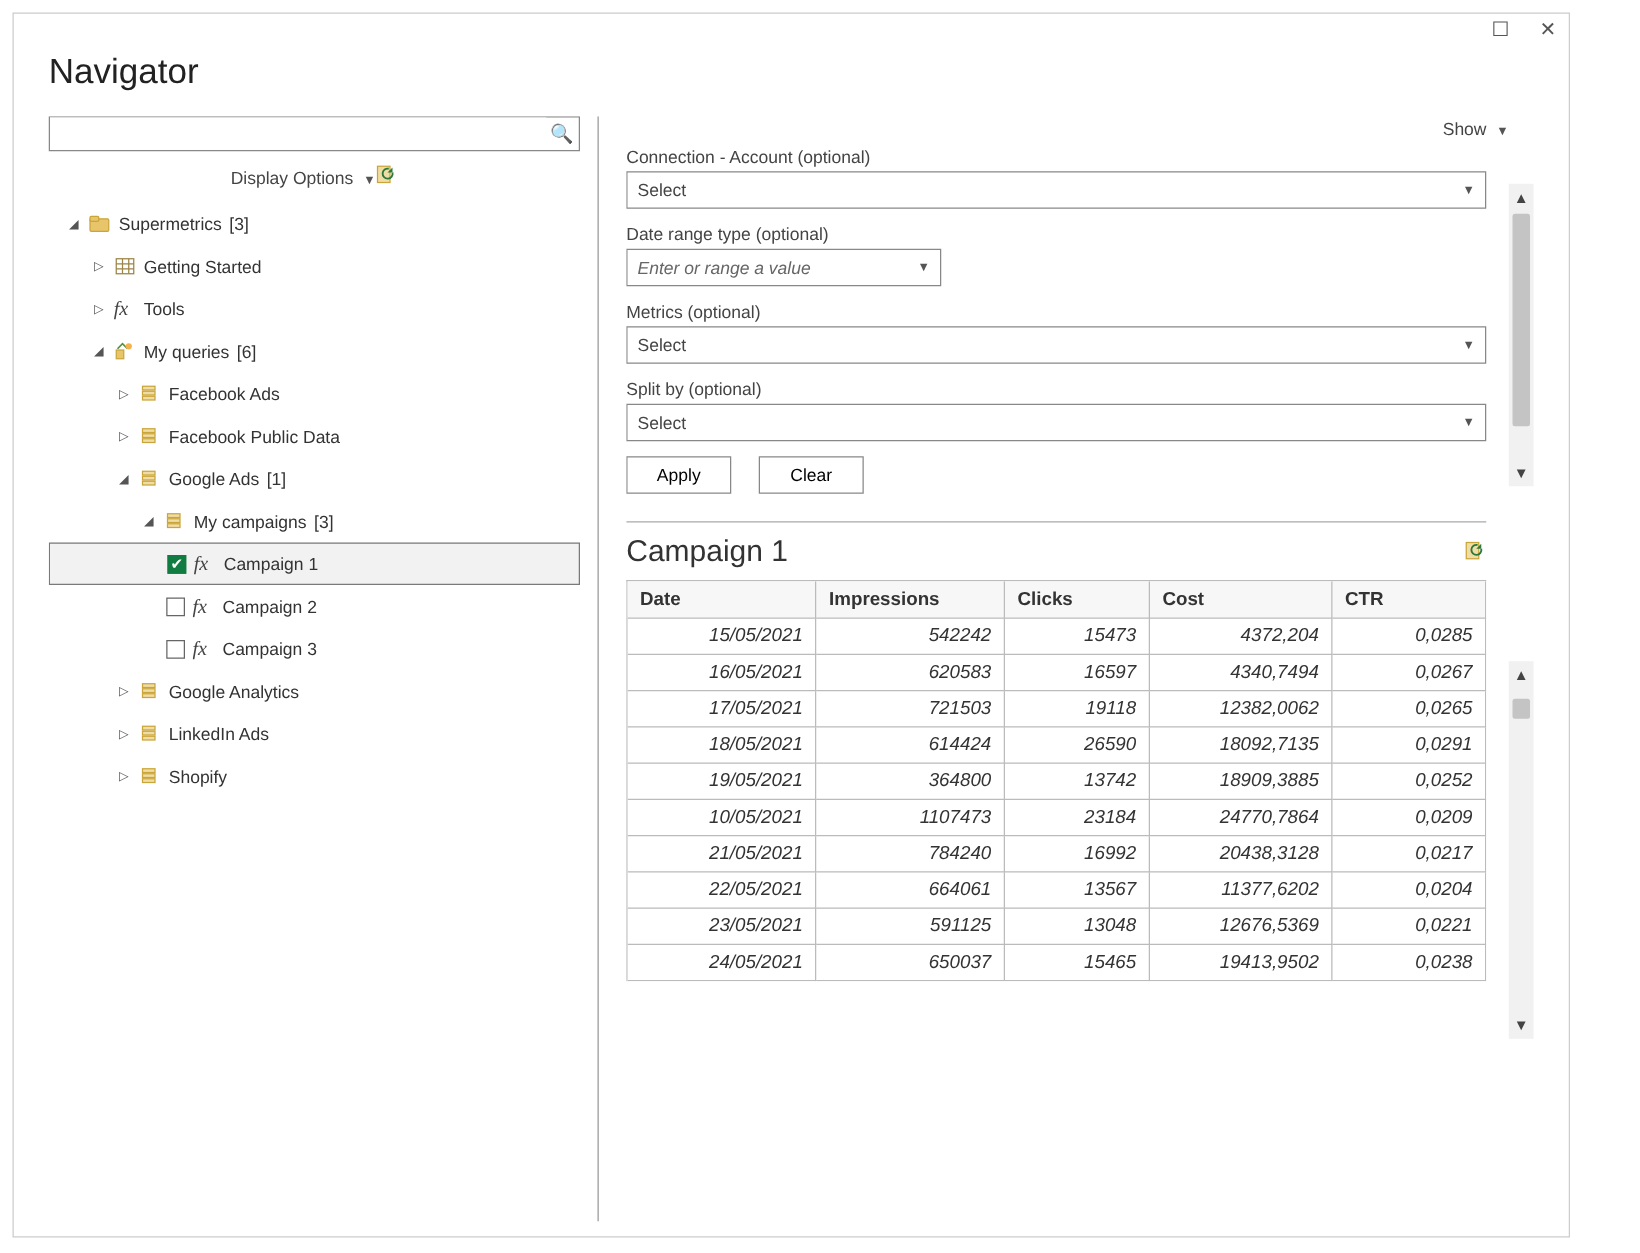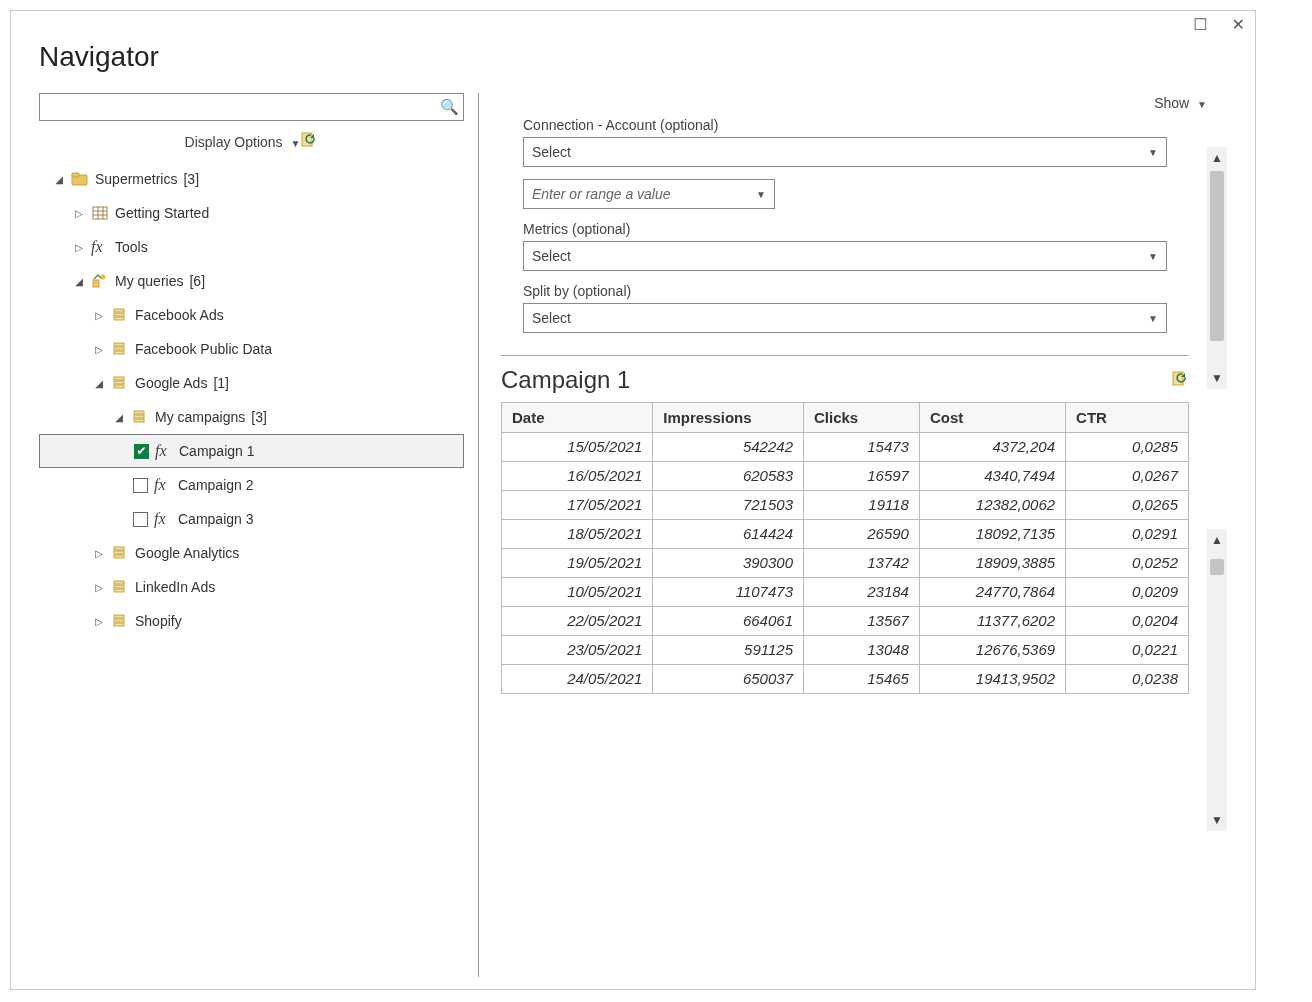--- a/index.html
+++ b/index.html
@@ -133,22 +133,21 @@
   }
   .show-btn { cursor: pointer; margin-left: 12px; }
   .show-btn .caret { font-size: 10px; color: #555; margin-left: 4px; }
 
   .scroll-area {
     flex: 1;
     position: relative;
     overflow: hidden;
   }
   .form-area {
-    padding-right: 60px;
-    margin-left: 22px;
+    padding-right: 38px;
   }
   .form-label {
     color: #444;
     margin-bottom: 4px;
   }
   .form-field {
     margin-bottom: 12px;
   }
   .dd {
     border: 1px solid #888;
@@ -496,20 +495,21 @@
 
           <div class="form-field">
             <div class="form-label">Connection - Account (optional)</div>
             <div class="dd">
               <span>Select</span>
               <span class="caret">▼</span>
             </div>
           </div>
 
           <div class="form-field">
+            <div class="form-label">Date range type (optional)</div>
             <div class="dd narrow placeholder">
               <span>Enter or range a value</span>
               <span class="caret">▼</span>
             </div>
           </div>
 
           <div class="form-field">
             <div class="form-label">Metrics (optional)</div>
             <div class="dd">
               <span>Select</span>
@@ -518,20 +518,24 @@
           </div>
 
           <div class="form-field">
             <div class="form-label">Split by (optional)</div>
             <div class="dd">
               <span>Select</span>
               <span class="caret">▼</span>
             </div>
           </div>
 
+          <div class="btn-row">
+            <button class="btn">Apply</button>
+            <button class="btn">Clear</button>
+          </div>
         </div>
 
         <div class="divider"></div>
 
         <div class="preview-head">
           <span class="preview-title">Campaign 1</span>
           <span class="refresh-ico"><svg viewBox="0 0 18 18">
                 <use href="#i-refresh"></use>
               </svg></span>
         </div>
@@ -578,33 +582,40 @@
                 </tr>
                 <tr>
                   <td>18/05/2021</td>
                   <td>614424</td>
                   <td>26590</td>
                   <td>18092,7135</td>
                   <td>0,0291</td>
                 </tr>
                 <tr>
                   <td>19/05/2021</td>
-                  <td>390300</td>
+                  <td>364800</td>
                   <td>13742</td>
                   <td>18909,3885</td>
                   <td>0,0252</td>
                 </tr>
                 <tr>
                   <td>10/05/2021</td>
                   <td>1107473</td>
                   <td>23184</td>
                   <td>24770,7864</td>
                   <td>0,0209</td>
                 </tr>
                 <tr>
+                  <td>21/05/2021</td>
+                  <td>784240</td>
+                  <td>16992</td>
+                  <td>20438,3128</td>
+                  <td>0,0217</td>
+                </tr>
+                <tr>
                   <td>22/05/2021</td>
                   <td>664061</td>
                   <td>13567</td>
                   <td>11377,6202</td>
                   <td>0,0204</td>
                 </tr>
                 <tr>
                   <td>23/05/2021</td>
                   <td>591125</td>
                   <td>13048</td>

